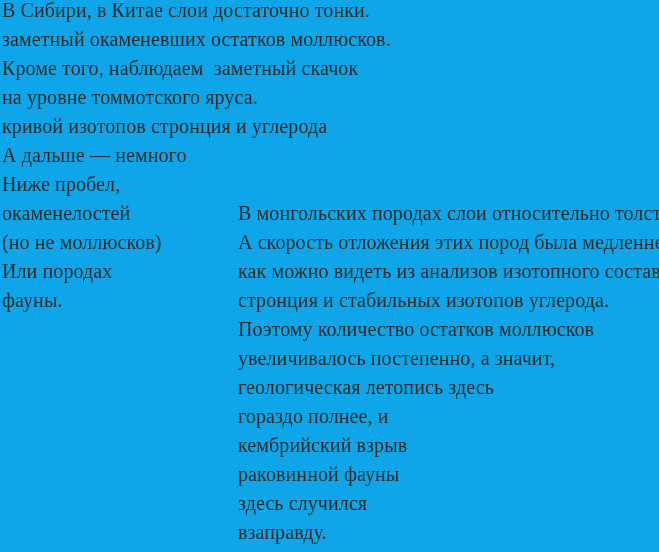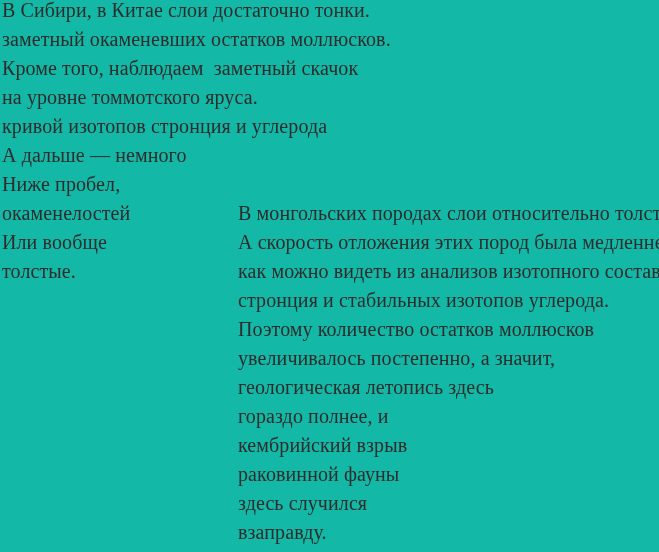--- a/index.html
+++ b/index.html
@@ -4,21 +4,21 @@
 <style>
   html, body {
     margin: 0;
     padding: 0;
     background: #ffffff;
   }
   .page {
     position: relative;
     width: 659px;
     height: 552px;
-    background: #14b8a6;
+    background: #0ea5e9;
     overflow: hidden;
     font-family: "Liberation Serif", "DejaVu Serif", serif;
     font-size: 20px;
     color: #2c2c2c;
   }
   .text-block {
     position: absolute;
   }
   .text-block.left {
     left: 2px;
@@ -42,22 +42,23 @@
 
   <div class="text-block left">
     <div class="line">В Сибири, в Китае слои достаточно тонки.</div>
     <div class="line">заметный окаменевших остатков моллюсков.</div>
     <div class="line">Кроме того, наблюдаем  заметный скачок</div>
     <div class="line">на уровне томмотского яруса.</div>
     <div class="line">кривой изотопов стронция и углерода</div>
     <div class="line">А дальше — немного</div>
     <div class="line">Ниже пробел,</div>
     <div class="line">окаменелостей</div>
-    <div class="line">Или вообще</div>
-    <div class="line">толстые.</div>
+    <div class="line">(но не моллюсков)</div>
+    <div class="line">Или породах</div>
+    <div class="line">фауны.</div>
   </div>
 
   <div class="text-block right">
     <div class="line">В монгольских породах слои относительно толстые,</div>
     <div class="line">А скорость отложения этих пород была медленнее,</div>
     <div class="line">как можно видеть из анализов изотопного состава</div>
     <div class="line">стронция и стабильных изотопов углерода.</div>
     <div class="line">Поэтому количество остатков моллюсков</div>
     <div class="line">увеличивалось постепенно, а значит,</div>
     <div class="line">геологическая летопись здесь</div>

